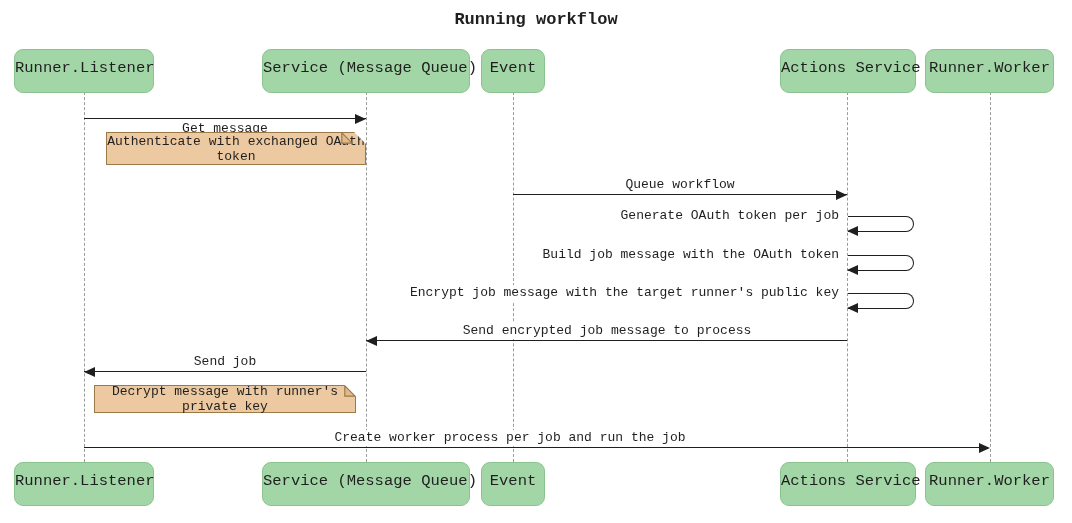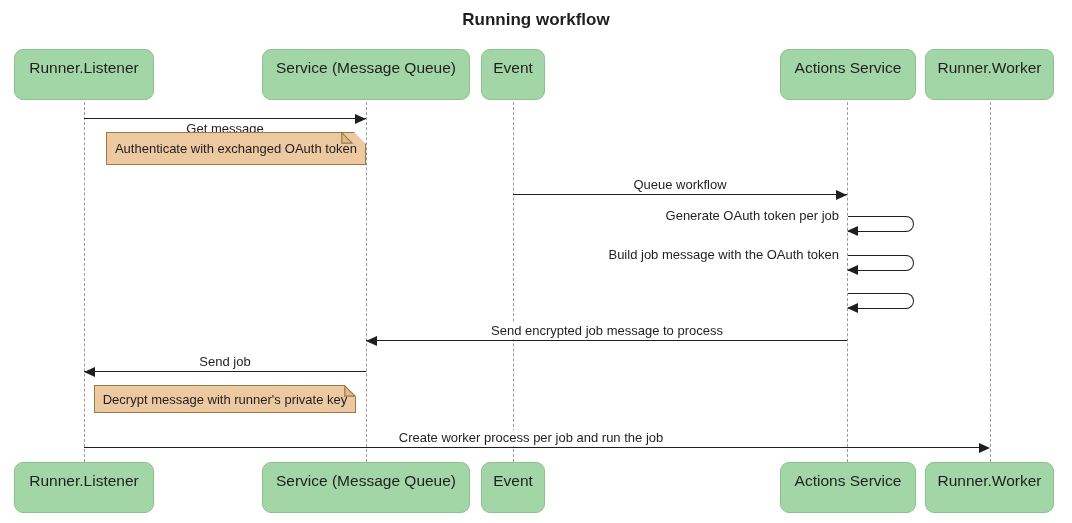--- a/index.html
+++ b/index.html
@@ -5,21 +5,21 @@
   html, body {
     margin: 0;
     padding: 0;
     background: #ffffff;
   }
   .canvas {
     position: relative;
     width: 1072px;
     height: 523px;
     background: var(--background, #fff);
-    font-family: Liberation Sans, sans-serif;
+    font-family: Liberation Mono, monospace;
     color: var(--text, #1f1f1f);
     overflow: hidden;
   }
   .diagram-title {
     position: absolute;
     top: 10px;
     left: 0;
     width: 100%;
     text-align: center;
     font-size: 17px;
@@ -29,21 +29,21 @@
   .lifeline {
     position: absolute;
     top: 87px;
     height: 375px;
     width: 0;
     border-left: 1px dashed var(--lifeline, #999);
     z-index: 1;
   }
   .actor {
     position: absolute;
-    height: 51px;
+    height: 44px;
     line-height: 36px;
     box-sizing: border-box;
     text-align: center;
     background: var(--actor-fill, #a3d6a6);
     border: 1px solid var(--actor-border, #8cc28f);
     border-radius: 9px;
     font-size: 15.5px;
     z-index: 4;
     white-space: nowrap;
   }
@@ -158,39 +158,40 @@
   <div class="arrowhead-right" style="left:836px; top:190px;"></div>
 
   <div class="self-label" style="right:230px; top:208px;">Generate OAuth token per job</div>
   <div class="self-loop" style="left:848px; top:216px;"></div>
   <div class="arrowhead-left" style="left:847px; top:226px;"></div>
 
   <div class="self-label" style="right:230px; top:247px;">Build job message with the OAuth token</div>
   <div class="self-loop" style="left:848px; top:255px;"></div>
   <div class="arrowhead-left" style="left:847px; top:265px;"></div>
 
+  <div class="self-label" style="right:230px; top:285px;">Encrypt job message with the target runner's public key</div>
   <div class="self-loop" style="left:848px; top:293px;"></div>
   <div class="arrowhead-left" style="left:847px; top:303px;"></div>
 
   <div class="msg-label" style="left:607px; top:323px;">Send encrypted job message to process</div>
   <div class="arrow-line" style="left:366px; top:340px; width:481px;"></div>
   <div class="arrowhead-left" style="left:366px; top:336px;"></div>
 
   <div class="msg-label" style="left:225px; top:354px;">Send job</div>
   <div class="arrow-line" style="left:84px; top:371px; width:282px;"></div>
   <div class="arrowhead-left" style="left:84px; top:367px;"></div>
 
   <div class="note" style="left:94px; top:385px; width:262px; height:28px;">
     <span>Decrypt message with runner's private key</span>
   </div>
   <svg class="note-fold" style="left:344px; top:385px; right:auto;" viewBox="0 0 12 12">
     <path d="M0.8,0.8 L0.8,11.2 L11.2,11.2 Z" fill="var(--note-fold)" stroke="var(--note-border)" stroke-width="1.2"></path>
   </svg>
 
-  <div class="msg-label" style="left:531px; top:430px;">Create worker process per job and run the job</div>
+  <div class="msg-label" style="left:510px; top:430px;">Create worker process per job and run the job</div>
   <div class="arrow-line" style="left:84px; top:447px; width:902px;"></div>
   <div class="arrowhead-right" style="left:979px; top:443px;"></div>
 
   <div class="actor" style="left:14px;  top:462px; width:140px;">Runner.Listener</div>
   <div class="actor" style="left:262px; top:462px; width:208px;">Service (Message Queue)</div>
   <div class="actor" style="left:481px; top:462px; width:64px;">Event</div>
   <div class="actor" style="left:780px; top:462px; width:136px;">Actions Service</div>
   <div class="actor" style="left:925px; top:462px; width:129px;">Runner.Worker</div>
 
 </div>

